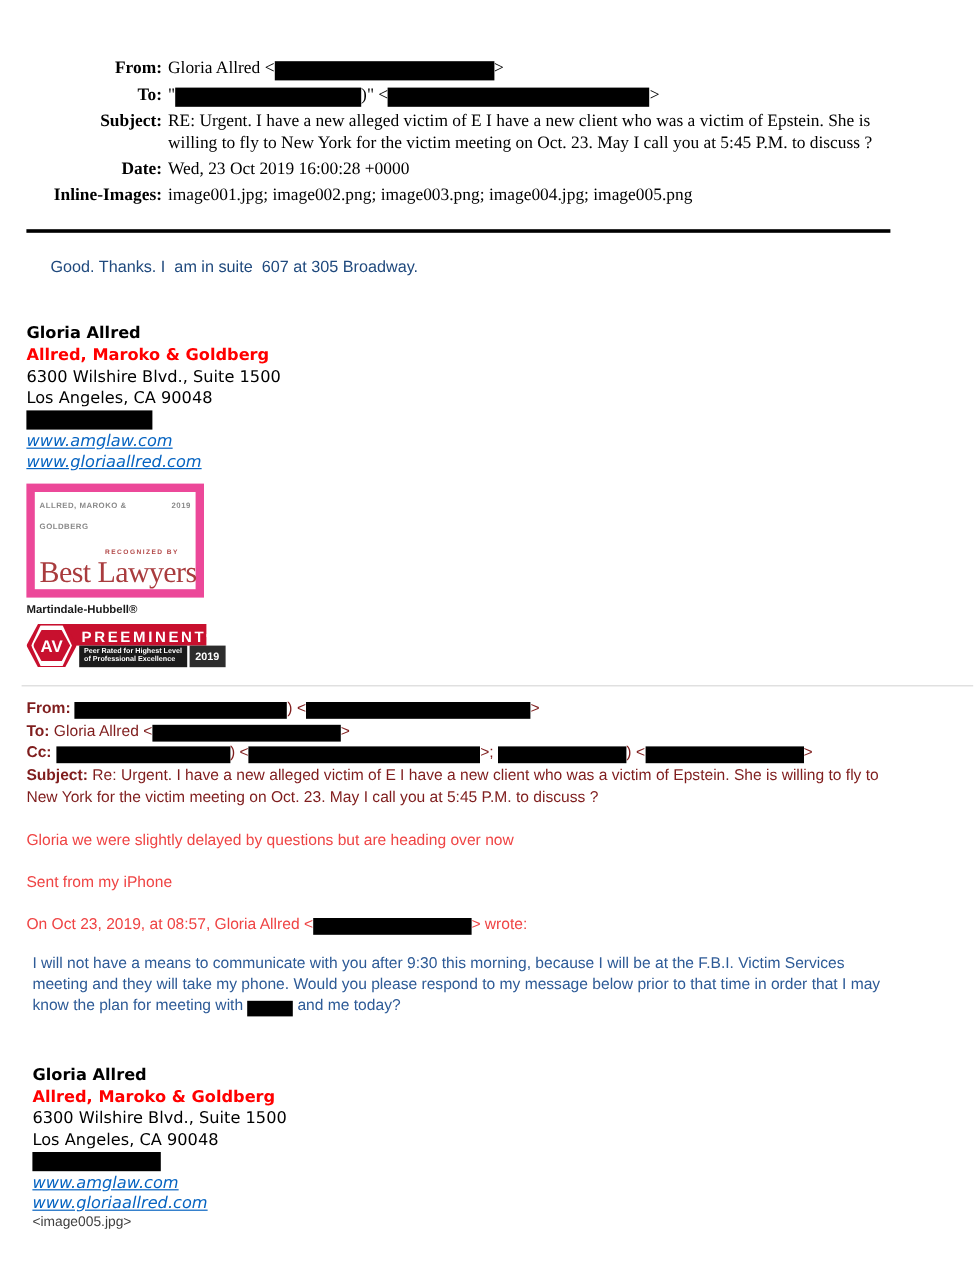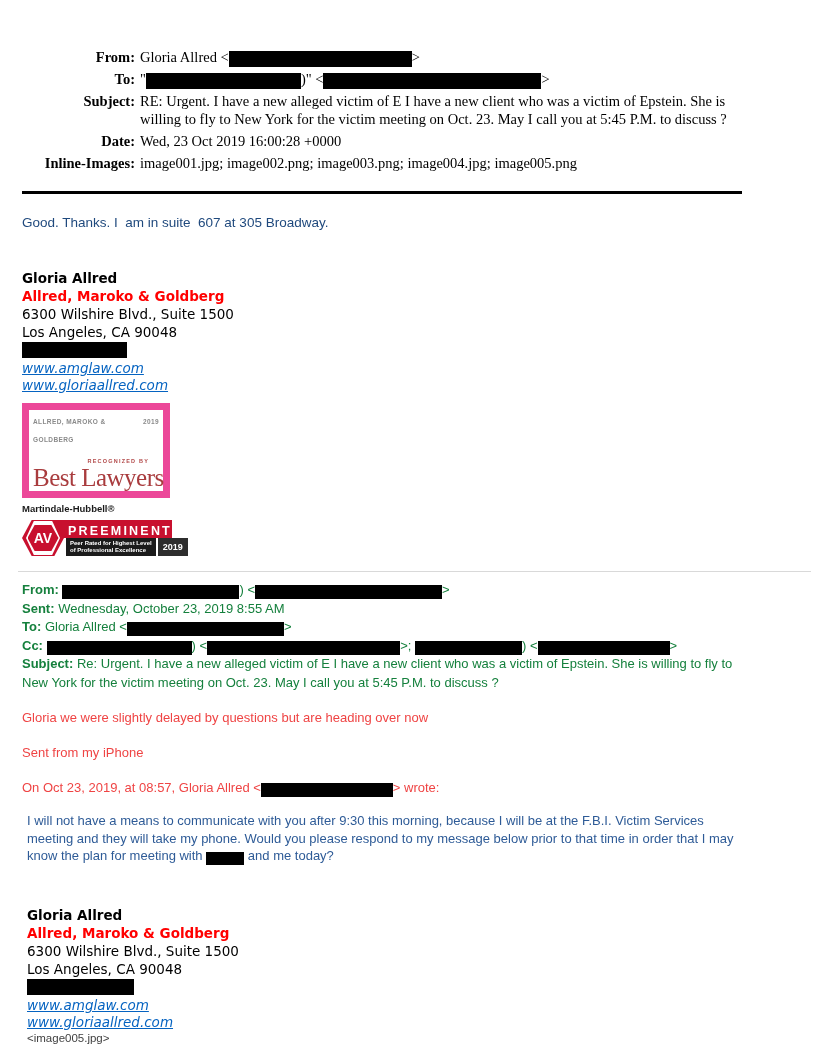--- a/index.html
+++ b/index.html
@@ -13,21 +13,21 @@
   .hdr1 .lbl { font-weight:bold; text-align:right; width:118px; white-space:nowrap; padding-right:5px; }
   .hdr1 .val { width:606px; }
 
   .redact { display:inline-block; background:#000; height:15px; vertical-align:text-bottom; margin-bottom:-2px; }
   .redact.serif { height:16px; }
   .redact.block { display:block; margin:1px 0 2px 0; }
 
   .hr-thick { border:0; height:3px; background:#000; width:720px; margin-top:15px; }
   .hr-thin  { border:0; border-top:1px solid #d9d9d9; margin:15px -40px 9px -4px; }
 
-  .blue-msg { margin-top:21px; font-size:13.5px; color:#1F497D; white-space:pre-wrap; }
+  .blue-msg { margin-top:21px; font-size:13.5px; color:#1F497D; white-space:pre-wrap;margin-left:20px; }
 
   
   .sig { margin-top:39px; font-family:"DejaVu Sans", sans-serif; font-size:13.5px; line-height:18px; color:#000; }
   .sig .name { font-weight:bold; }
   .sig .firm { font-weight:bold; color:#FF0000; }
   .sig a { color:#0563C1; font-style:italic; text-decoration:underline; display:inline-block; }
   .sig .linkline { line-height:17px; }
   .img-ref { font-family:"Liberation Sans", sans-serif; font-size:11.5px; color:#3f3f3f; line-height:14px; }
 
   
@@ -44,21 +44,21 @@
   .hex-mid { width:34px; height:34px; background:#fff; }
   .hex-in  { width:31px; height:26px; background:#C8102E; color:#fff; font-size:14px; font-weight:bold; font-family:"Liberation Sans", sans-serif; }
   .av-right { margin-left:32px; height:36px; }
   .av-top { background:#C8102E; color:#fff; height:18px; font-size:12.5px; font-weight:bold; letter-spacing:2.2px; padding:2px 0 0 14px; font-family:"Liberation Sans", sans-serif; white-space:nowrap; }
   .av-top sup { font-size:6px; letter-spacing:0; vertical-align:top; }
   .av-bottom { display:flex; height:18px; padding-left:12px; }
   .av-tag { background:#1b1b1b; color:#fff; font-size:6px; line-height:7px; padding:2px 4px 0 4px; font-weight:bold; font-family:"Liberation Sans", sans-serif; white-space:nowrap; }
   .av-year { background:#2d2d2d; color:#fff; font-size:9px; font-weight:bold; margin-left:2px; padding:0 5px; display:flex; align-items:center; font-family:"Liberation Sans", sans-serif; }
 
   
-  .hdr2 { font-size:13px; line-height:18.5px; color:#15803d; width:727px; }
+  .hdr2 { font-size:13px; line-height:18.5px; color:#7f1d1d; width:727px; }
   .hdr2 b { font-weight:bold; }
   .hdr2 .redact { height:14px; margin-bottom:-2px; }
   .body-p { font-size:13px; color:#ef4444; margin-top:17px; line-height:17px; width:727px; }
   .gap { margin-top:18px; }
   .quote { margin-top:16px; margin-left:5px; width:714px; font-size:13px; line-height:17.5px; color:#2E5B97; }
   .quote .redact { height:13px; width:38px; margin-bottom:-2px; }
   .sig2 { margin-left:5px; margin-top:41px; }
 </style>
 </head>
 <body>
@@ -129,21 +129,20 @@
           <div class="av-year">2019</div>
         </div>
       </div>
     </div>
   </div>
 
   <hr class="hr-thin">
 
   <div class="hdr2">
     <div><b>From:</b> <span class="redact" style="width:177px"></span><span>) &lt;</span><span class="redact" style="width:187px"></span><span>&gt;</span></div>
-    <div><b>Sent:</b> <span>Wednesday, October 23, 2019 8:55 AM</span></div>
     <div><b>To:</b> <span>Gloria Allred &lt;</span><span class="redact" style="width:157px"></span><span>&gt;</span></div>
     <div><b>Cc:</b> <span class="redact" style="width:145px"></span><span>) &lt;</span><span class="redact" style="width:193px"></span><span>&gt;;</span> <span class="redact" style="width:107px"></span><span>) &lt;</span><span class="redact" style="width:132px"></span><span>&gt;</span></div>
     <div><b>Subject:</b> <span>Re: Urgent. I have a new alleged victim of E I have a new client who was a victim of Epstein. She is willing to fly to New York for the victim meeting on Oct. 23. May I call you at 5:45 P.M. to discuss ?</span></div>
   </div>
 
   <p class="body-p">Gloria we were slightly delayed by questions but are heading over now</p>
   <p class="body-p gap">Sent from my iPhone</p>
   <p class="body-p gap"><span>On Oct 23, 2019, at 08:57, Gloria Allred &lt;</span><span class="redact" style="width:132px;height:14px"></span><span>&gt; wrote:</span></p>
 
   <p class="quote"><span>I will not have a means to communicate with you after 9:30 this morning, because I will be at the F.B.I. Victim Services meeting and they will take my phone. Would you please respond to my message below prior to that time in order that I may know the plan for meeting with </span><span class="redact"></span><span> and me today?</span></p>

